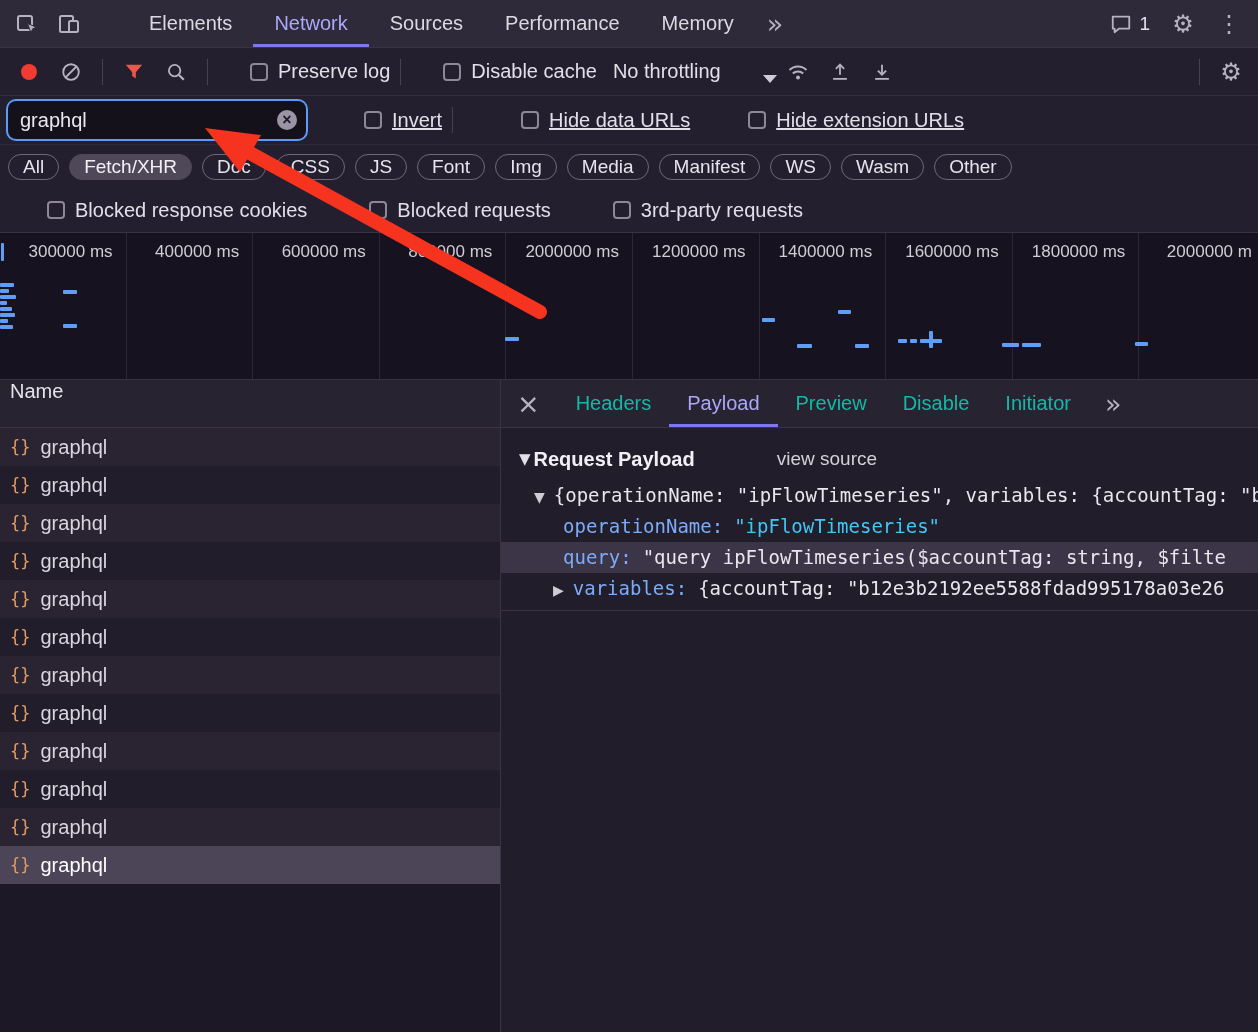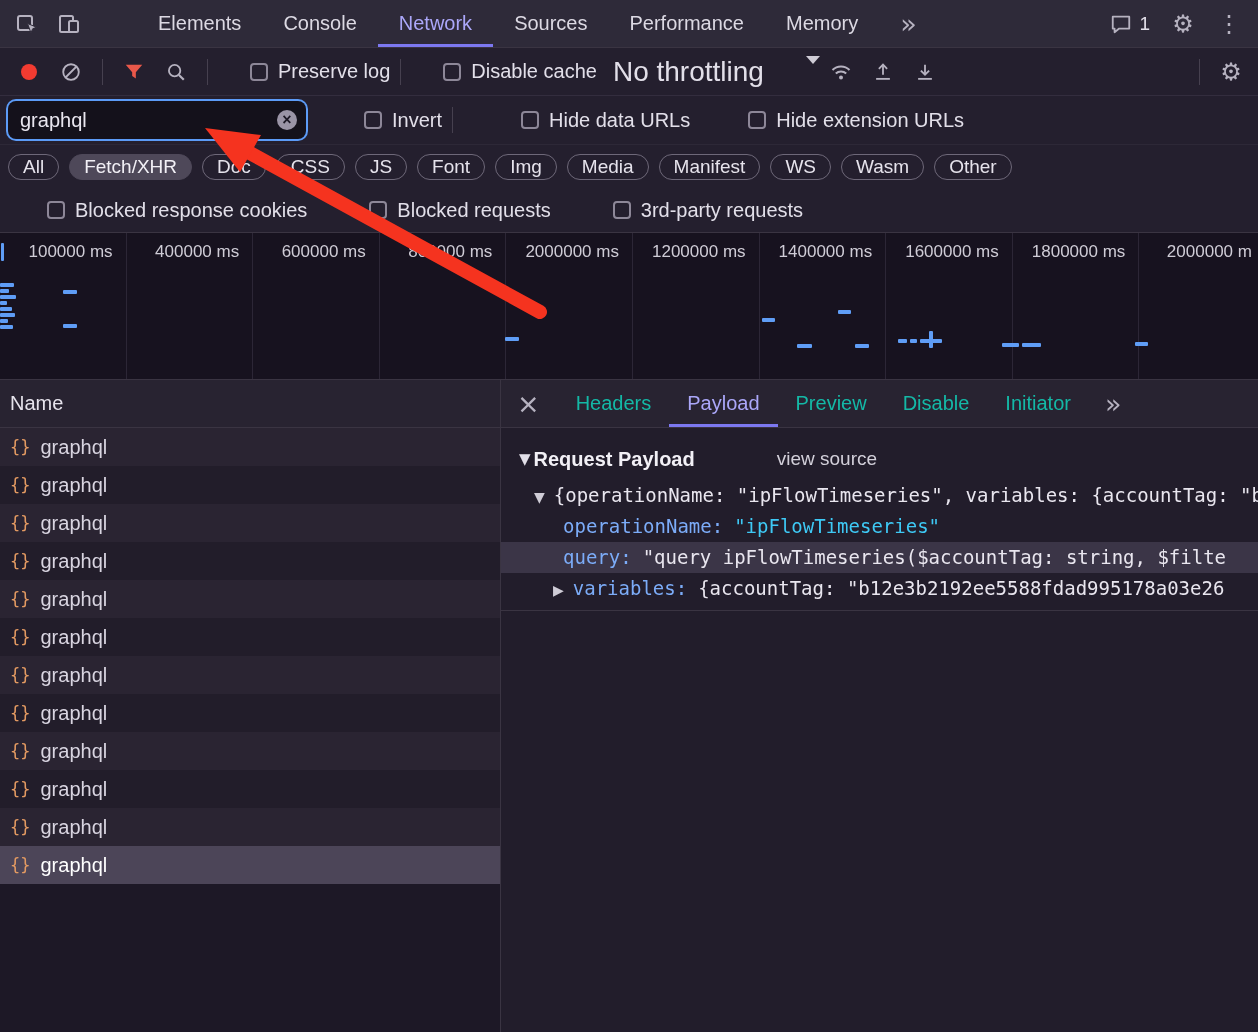--- a/index.html
+++ b/index.html
@@ -1,68 +1,68 @@
 <!DOCTYPE html>
 <html><head>
 <meta charset="utf-8">
 <style>
   * { box-sizing: border-box; margin: 0; padding: 0; }
   body { margin: 0; background: #14101c; font-family: "Liberation Sans", sans-serif; }
   .devtools { position: relative; width: 1258px; height: 1032px; background: #221d2b; overflow: hidden; color: #e2dfe9; }
 
   
-  .topbar { height: 48px; background: #2e2a39; display: flex; align-items: center; border-bottom: 1px solid #3a3442; gap: 9px; }
+  .topbar { height: 48px; background: #2e2a39; display: flex; align-items: center; border-bottom: 1px solid #3a3442; }
   .left-icons { display: flex; margin-left: 6px; }
   .icon-btn { display: inline-flex; align-items: center; justify-content: center; width: 42px; height: 40px; flex: none; cursor: pointer; }
   .glyph { font-family: "DejaVu Sans", sans-serif; color: #b6b2c0; }
   .top-tabs { display: flex; height: 100%; margin-left: 38px; }
   .top-tab { display: flex; align-items: center; padding: 0 21px; font-size: 20px; color: #dcd9e3; cursor: pointer; }
   .top-tab.active { color: #aba7f9; box-shadow: inset 0 -3px 0 #7c78f0; }
   .more-tabs { display: flex; align-items: center; margin-left: 12px; font-size: 27px; cursor: pointer; }
   .topbar-right { margin-left: auto; display: flex; align-items: center; gap: 4px; margin-right: 8px; }
   .msg { width: auto; gap: 7px; padding: 0 8px; }
   .msg-count { font-size: 19px; color: #e2dfe9; }
   .gear-glyph { font-size: 24px; }
   .kebab-glyph { font-size: 24px; }
 
   
   .toolbar { height: 48px; background: #241f2e; display: flex; align-items: center; border-bottom: 1px solid #332d3e; padding-left: 8px; }
   .record-dot { width: 16px; height: 16px; border-radius: 50%; background: #f23b31; }
   .vdiv { width: 1px; height: 26px; background: #46404f; margin: 0 10px; flex: none; }
   .check { display: inline-flex; align-items: center; font-size: 20px; color: #e2dfe9; cursor: pointer; white-space: nowrap; padding-left: 32px; }
   .box { width: 18px; height: 18px; border: 2px solid #8d8798; border-radius: 4px; margin-right: 10px; flex: none; background: transparent; }
-  .throttle { display: flex; align-items: flex-start; font-size: 28px; color: #e2dfe9; margin-left: 16px; cursor: pointer; }
+  .throttle { display: flex; align-items: flex-end; font-size: 20px; color: #e2dfe9; margin-left: 16px; cursor: pointer; }
   .caret { width: 0; height: 0; border-left: 7px solid transparent; border-right: 7px solid transparent; border-top: 8px solid #cfccd6; margin-left: 42px; }
   .toolbar-right { margin-left: auto; display: flex; align-items: center; margin-right: 6px; }
 
   
   .filterrow { height: 49px; background: #241f2e; display: flex; align-items: center; padding-left: 8px; border-bottom: 1px solid #2d2837; }
   .filter-input { position: relative; width: 298px; height: 38px; background: #14111b; border-radius: 8px; box-shadow: 0 0 0 2px #5c9bf7; display: flex; align-items: center; flex: none; }
   .filter-input input { flex: 1; background: transparent; border: 0; outline: 0; color: #e9e6ef; font-size: 20px; font-family: "Liberation Sans", sans-serif; padding: 0 40px 0 12px; }
   .clear-btn { position: absolute; right: 9px; top: 9px; width: 20px; height: 20px; border-radius: 50%; background: #9a94a6; color: #1b1724; font-size: 16px; line-height: 20px; text-align: center; font-weight: bold; cursor: pointer; }
-  .ml26 { margin-left: 26px; }
+  .ml26 { margin-left: 26px; text-decoration: underline; }
 
   
   .chipsrow { height: 43px; background: #241f2e; display: flex; align-items: center; gap: 10px; padding: 0 8px; }
   .chip { height: 16px; display: inline-flex; align-items: center; padding: 12px 14px; border: 1px solid #6e6879; border-radius: 16px; font-size: 19px; color: #e6e3ec; cursor: pointer; flex: none; }
   .chip.active { background: #4e4859; border-color: #4e4859; color: #f2f0f6; }
 
   
   .more-filters { height: 44px; background: #241f2e; display: flex; align-items: center; gap: 30px; padding-left: 15px; }
 
   
   .timeline { position: relative; height: 148px; background: #17121f; border-top: 1px solid #3a3442; border-bottom: 1px solid #3a3442; display: flex; overflow: hidden; cursor: crosshair; }
   .tl-cell { flex: 0 0 126.6px; border-right: 1px solid #2c2636; padding: 9px 13px 0 0; text-align: right; }
   .tl-label { font-size: 17px; color: #cfccd6; white-space: nowrap; }
   .tl-mark { position: absolute; background: #5f9df6; border-radius: 1px; }
 
   
   .main { display: flex; height: 652px; }
   .panel-left { width: 501px; flex: none; background: #1d1826; border-right: 1px solid #3a3442; display: flex; flex-direction: column; }
-  .left-header { height: 48px; flex: none; background: #282331; border-bottom: 1px solid #3a3442; display: flex; align-items: center; padding-left: 10px; font-size: 20px; color: #e6e3ec; cursor: pointer; }
+  .left-header { height: 48px; flex: none; background: #282331; border-bottom: 1px solid #3a3442; display: flex; padding-left: 10px; font-size: 20px; color: #e6e3ec; cursor: pointer; }
   .request-list { flex: 1; overflow: hidden; }
   .req-row { height: 38px; display: flex; align-items: center; gap: 10px; padding-left: 10px; font-size: 20px; color: #d9d5e1; cursor: pointer; }
   .req-row:nth-child(odd) { background: #2a2432; }
   .req-row:nth-child(even) { background: #221d2a; }
   .req-row.selected { background: #4c4558; color: #ffffff; }
   .braces { font-family: "DejaVu Sans Mono", monospace; font-size: 17px; color: #e39a62; flex: none; }
 
   .panel-right { flex: 1; background: #221d2b; display: flex; flex-direction: column; overflow: hidden; }
   .detail-tabbar { height: 48px; flex: none; background: #282331; border-bottom: 1px solid #3a3442; display: flex; align-items: stretch; }
   .close-btn { display: flex; align-items: center; padding: 0 18px 0 16px; font-size: 27px; cursor: pointer; }
@@ -107,21 +107,20 @@
       </span>
       <span class="icon-btn">
         <svg width="24" height="24" viewBox="0 0 24 24" fill="none" stroke="#b6b2c0" stroke-width="2">
             <rect x="3" y="4" width="13" height="16" rx="1.5"></rect>
             <rect x="12" y="9" width="9" height="11" rx="1.5" fill="#2e2a39"></rect>
           </svg>
       </span>
     </div>
     <div class="top-tabs">
         <div class="top-tab">Elements</div>
-        <div class="top-tab">Console</div>
         <div class="top-tab active">Network</div>
         <div class="top-tab">Sources</div>
         <div class="top-tab">Performance</div>
         <div class="top-tab">Memory</div>
       </div>
     <span class="more-tabs glyph">»</span>
     <div class="topbar-right">
       <span class="icon-btn msg">
         <svg width="22" height="22" viewBox="0 0 24 24">
             <path d="M3 4h18v13h-11l-5 4v-4H3z" fill="none" stroke="#b6b2c0" stroke-width="2" stroke-linejoin="round"></path>
@@ -240,21 +239,21 @@
         <span class="box"></span>
         <span>Blocked requests</span>
       </label>
       <label class="check">
         <span class="box"></span>
         <span>3rd-party requests</span>
       </label>
     </div>
 
   <div class="timeline">
-      <div class="tl-cell"><span class="tl-label">100000 ms</span></div>
+      <div class="tl-cell"><span class="tl-label">300000 ms</span></div>
       <div class="tl-cell"><span class="tl-label">400000 ms</span></div>
       <div class="tl-cell"><span class="tl-label">600000 ms</span></div>
       <div class="tl-cell"><span class="tl-label">800000 ms</span></div>
       <div class="tl-cell"><span class="tl-label">2000000 ms</span></div>
       <div class="tl-cell"><span class="tl-label">1200000 ms</span></div>
       <div class="tl-cell"><span class="tl-label">1400000 ms</span></div>
       <div class="tl-cell"><span class="tl-label">1600000 ms</span></div>
       <div class="tl-cell"><span class="tl-label">1800000 ms</span></div>
       <div class="tl-cell"><span class="tl-label">2000000 m</span></div>
       <div class="tl-mark" style="left: 1px; top: 10px; width: 3px; height: 18px;"></div>

